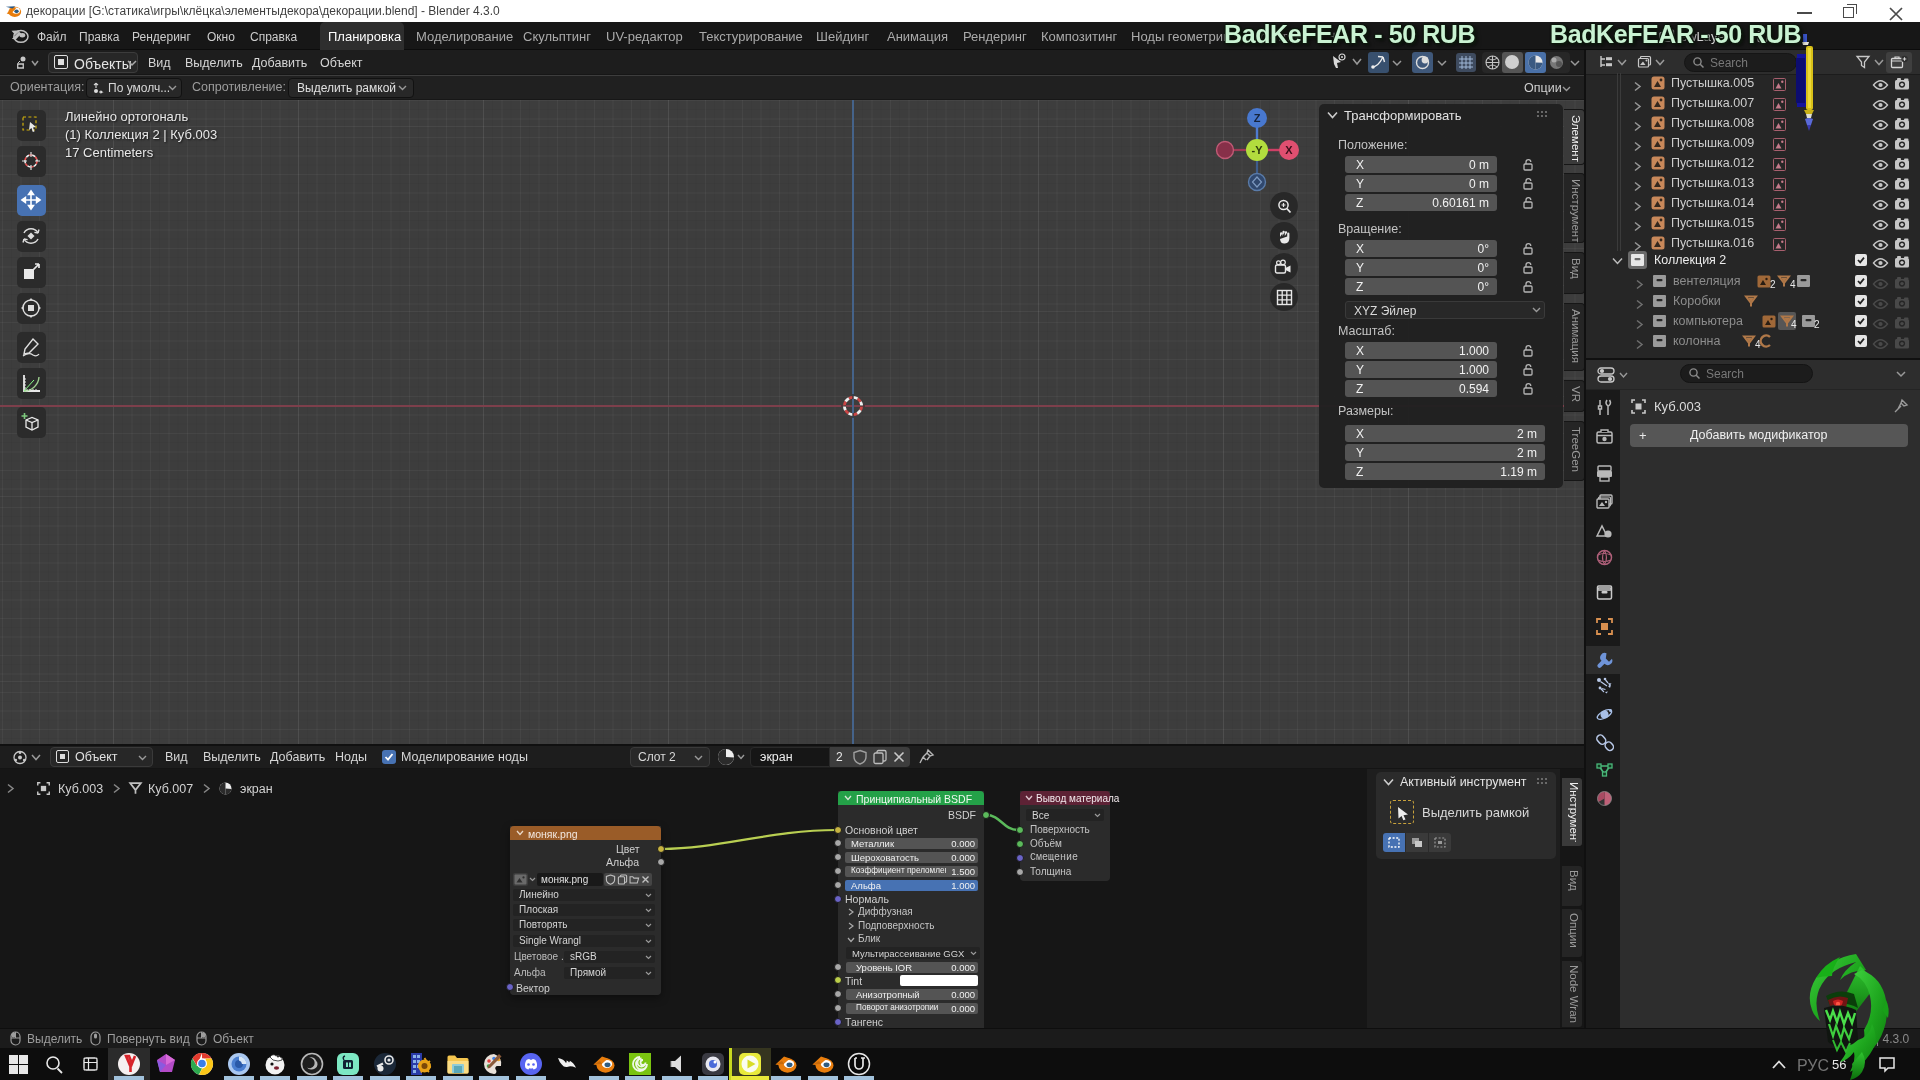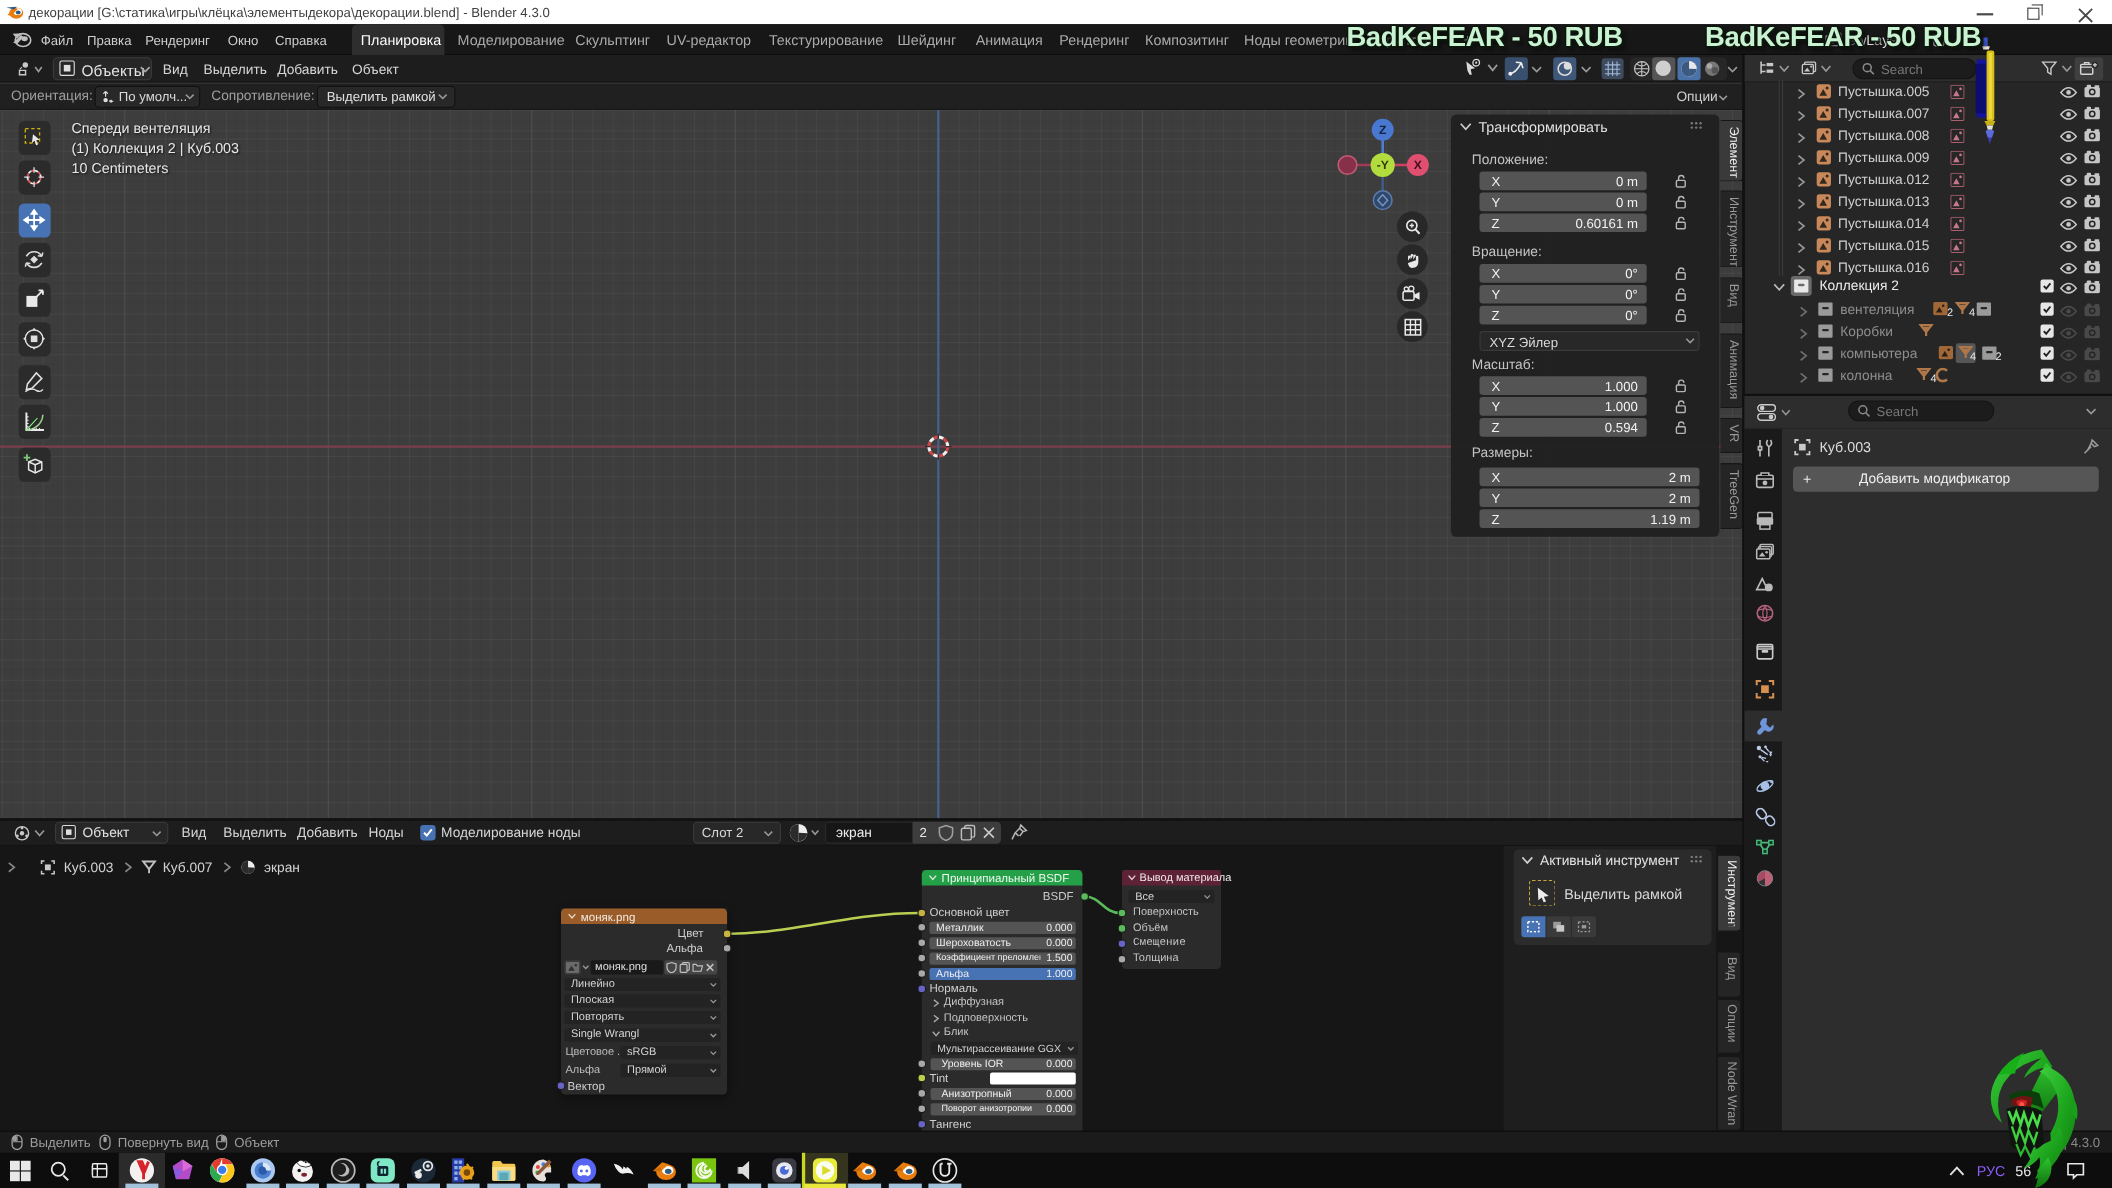--- a/index.html
+++ b/index.html
@@ -147,23 +147,23 @@
     <div class="abs tx" style="left:192px;top:80px;font-size:12.5px;color:#9d9d9d;">Сопротивление:</div>
     <div class="abs" style="left:288px;top:78px;width:126px;height:20px;background:#282828;border:1px solid #111;border-radius:4px;"></div>
     <div class="abs tx" style="left:297px;top:81px;font-size:12px;color:#e0e0e0;">Выделить рамкой</div>
     <svg class="abs" style="left:398px;top:85px" width="9" height="6" viewBox="0 0 9 6">
       <path d="M1 1 l3.5 3.5 L8 1" fill="none" stroke="#999" stroke-width="1.4"></path>
     </svg>
     <div class="abs tx" style="left:1524px;top:81px;font-size:12.5px;color:#cfcfcf;">Опции</div>
     <svg class="abs" style="left:1562px;top:86px" width="9" height="6" viewBox="0 0 9 6">
       <path d="M1 1 l3.5 3.5 L8 1" fill="none" stroke="#999" stroke-width="1.4"></path>
     </svg>
-    <div class="abs tx" style="left:65px;top:109px;font-size:13px;color:#e8e8e8;text-shadow:1px 1px 2px rgba(0,0,0,0.7);">Спереди вентеляция</div>
+    <div class="abs tx" style="left:65px;top:109px;font-size:13px;color:#e8e8e8;text-shadow:1px 1px 2px rgba(0,0,0,0.7);">Линейно ортогональ</div>
     <div class="abs tx" style="left:65px;top:127px;font-size:13px;color:#e8e8e8;text-shadow:1px 1px 2px rgba(0,0,0,0.7);">(1) Коллекция 2 | Куб.003</div>
-    <div class="abs tx" style="left:65px;top:145px;font-size:13px;color:#e8e8e8;text-shadow:1px 1px 2px rgba(0,0,0,0.7);">10 Centimeters</div>
+    <div class="abs tx" style="left:65px;top:145px;font-size:13px;color:#e8e8e8;text-shadow:1px 1px 2px rgba(0,0,0,0.7);">17 Centimeters</div>
     <div class="abs" style="left:17px;top:110px;width:29px;height:31px;background:#2b2b2b;border-radius:5px;"></div>
     <div class="abs" style="left:20px;top:114px;"><svg width="22" height="22" viewBox="0 0 22 22">
         <rect x="3" y="3" width="13" height="13" fill="none" stroke="#d2b10a" stroke-width="1.2" stroke-dasharray="3 2.4"></rect>
         <path d="M10 8 L16 13 L13 13.5 L14.5 17.5 L12.8 18 L11.5 14 L9 16 Z" fill="#e8e8e8"></path>
       </svg></div>
     <div class="abs" style="left:17px;top:146px;width:29px;height:31px;background:#2b2b2b;border-radius:5px;"></div>
     <div class="abs" style="left:20px;top:150px;"><svg width="22" height="22" viewBox="0 0 22 22">
         <circle cx="11" cy="11" r="6" fill="none" stroke="#e55" stroke-width="1.6" stroke-dasharray="3.2 3.2"></circle>
         <circle cx="11" cy="11" r="6" fill="none" stroke="#eee" stroke-width="1.6" stroke-dasharray="3.2 3.2" stroke-dashoffset="3.2"></circle>
         <path d="M11 2 V7 M11 15 V20 M2 11 H7 M15 11 H20" stroke="#ddd" stroke-width="1.2"></path>
@@ -1353,21 +1353,21 @@
     <div class="abs" style="left:847px;top:1052px"><svg width="24" height="24" viewBox="0 0 24 24">
         <circle cx="12" cy="12" r="10.5" fill="#0a0a0a" stroke="#e8e8e8" stroke-width="1.5"></circle>
         <path d="M8 6 v7 a4 4 0 0 0 8 0 V6 M8 6 h2 M14 6 h4" fill="none" stroke="#e8e8e8" stroke-width="1.7"></path>
       </svg></div>
     <div class="abs" style="left:844px;top:1076px;width:30px;height:4px;background:#a2c2dc;"></div>
     <div class="abs" style="left:728.5px;top:1048px;width:3px;height:32px;background:#c8d820;"></div>
     <div class="abs" style="left:731px;top:1076px;width:38px;height:4px;background:#e8e83a;"></div>
     <svg class="abs" style="left:1772px;top:1060px" width="14" height="9" viewBox="0 0 14 9">
       <path d="M1 8 L7 1.5 L13 8" fill="none" stroke="#e0e0e0" stroke-width="1.8"></path>
     </svg>
-    <div class="abs tx" style="left:1797px;top:1057px;font-size:13px;color:#8b5cf6;">РУС</div>
+    <div class="abs tx" style="left:1797px;top:1057px;font-size:16px;color:#737373;">РУС</div>
     <div class="abs tx" style="left:1832px;top:1057px;font-size:13px;color:#e8e8e8;">56</div>
     <svg class="abs" style="left:1878px;top:1056px" width="18" height="17" viewBox="0 0 18 17">
       <path d="M2 2 H16 V12 H10 L7 15 V12 H2 Z" fill="none" stroke="#e8e8e8" stroke-width="1.5"></path>
     </svg>
     <svg class="abs" style="left:1794px;top:30px" width="24" height="104" viewBox="0 0 24 104">
 <path d="M9 4 L13 4 L13 12 L9 12 Z" fill="#3a55c8"></path>
 <path d="M8 12 h7 l-1 3 h-5 Z" fill="#e8e4d8"></path>
 <rect x="3" y="24" width="11" height="53" fill="#14149a"></rect>
 <rect x="2" y="28" width="9" height="45" fill="#0d0d70"></rect>
 <rect x="12" y="16" width="7" height="64" rx="2" fill="#d8c018"></rect>

